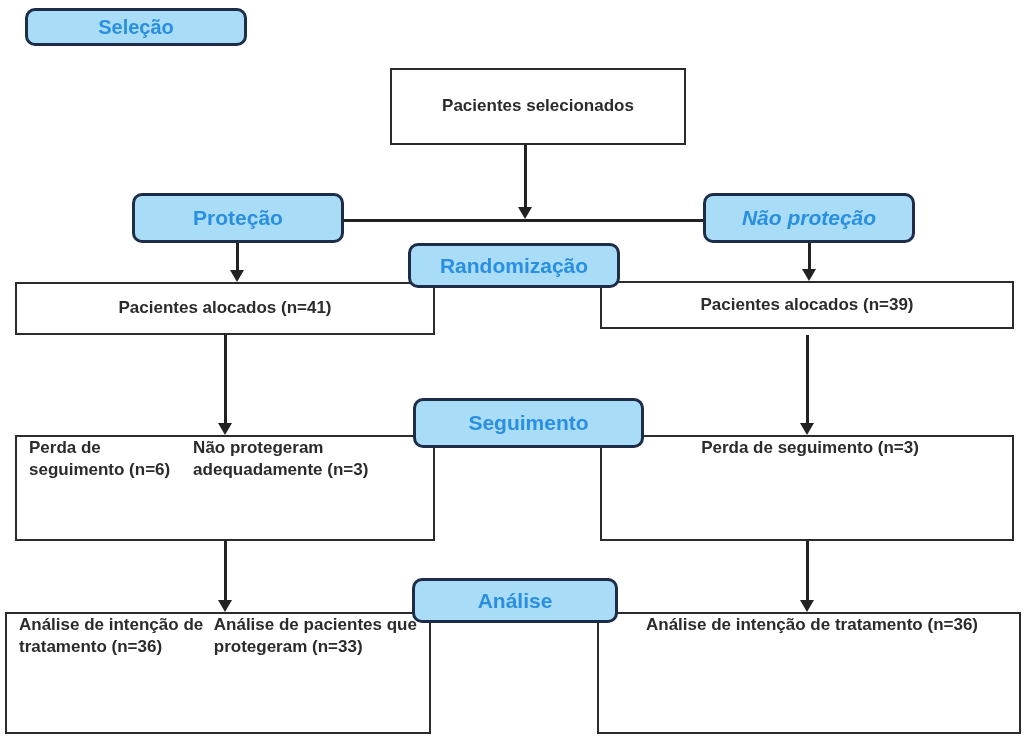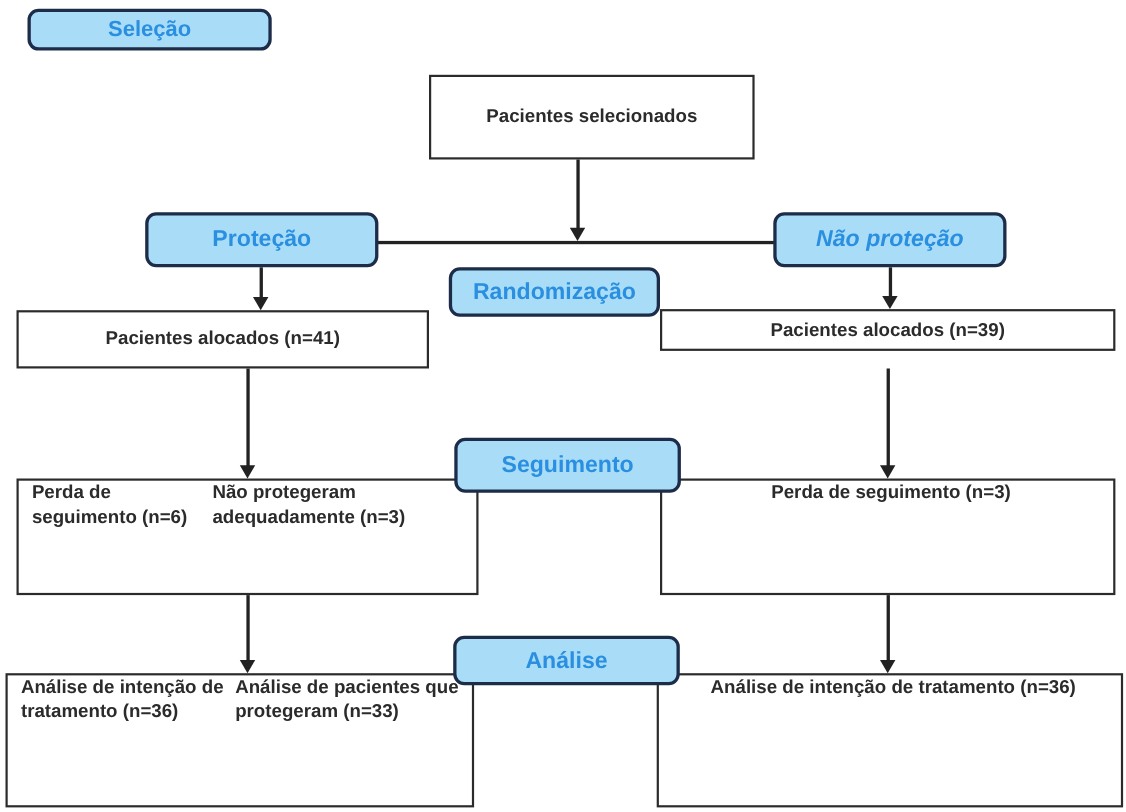--- a/index.html
+++ b/index.html
@@ -56,45 +56,45 @@
 
   <div class="bluebox" style="left:703px;top:193px;width:212px;height:50px;font-style:italic;">
     <span>Não proteção</span>
   </div>
 
   <div class="vline" style="left:236px;top:243px;height:30px;"></div>
   <div class="arrow-down" style="left:230px;top:270px;"></div>
   <div class="vline" style="left:808px;top:243px;height:29px;"></div>
   <div class="arrow-down" style="left:802px;top:269px;"></div>
 
-  <div class="wbox center" style="left:15px;top:282px;width:375px;height:53px;">
+  <div class="wbox center" style="left:15px;top:282px;width:420px;height:53px;">
     <span>Pacientes alocados (n=41)</span>
   </div>
-  <div class="wbox center" style="left:600px;top:281px;width:414px;height:38px;">
+  <div class="wbox center" style="left:600px;top:281px;width:414px;height:48px;">
     <span>Pacientes alocados (n=39)</span>
   </div>
 
-  <div class="bluebox" style="left:408px;top:243px;width:192px;height:45px;">
+  <div class="bluebox" style="left:408px;top:243px;width:212px;height:45px;">
     <span>Randomização</span>
   </div>
 
   <div class="vline" style="left:224px;top:335px;height:91px;"></div>
   <div class="arrow-down" style="left:218px;top:423px;"></div>
   <div class="vline" style="left:806px;top:335px;height:91px;"></div>
   <div class="arrow-down" style="left:800px;top:423px;"></div>
 
   <div class="wbox left" style="left:15px;top:435px;width:420px;height:106px;">
     <span>Perda de seguimento (n=6)</span>
     <span>Não protegeram adequadamente (n=3)</span>
   </div>
   <div class="wbox left" style="left:600px;top:435px;width:414px;height:106px;">
     <span>Perda de seguimento (n=3)</span>
   </div>
 
-  <div class="bluebox" style="left:413px;top:398px;width:206px;height:50px;">
+  <div class="bluebox" style="left:413px;top:398px;width:231px;height:50px;">
     <span>Seguimento</span>
   </div>
 
   <div class="vline" style="left:224px;top:541px;height:62px;"></div>
   <div class="arrow-down" style="left:218px;top:600px;"></div>
   <div class="vline" style="left:806px;top:541px;height:62px;"></div>
   <div class="arrow-down" style="left:800px;top:600px;"></div>
 
   <div class="wbox left" style="left:5px;top:612px;width:426px;height:122px;">
     <span>Análise de intenção de tratamento (n=36)</span>

